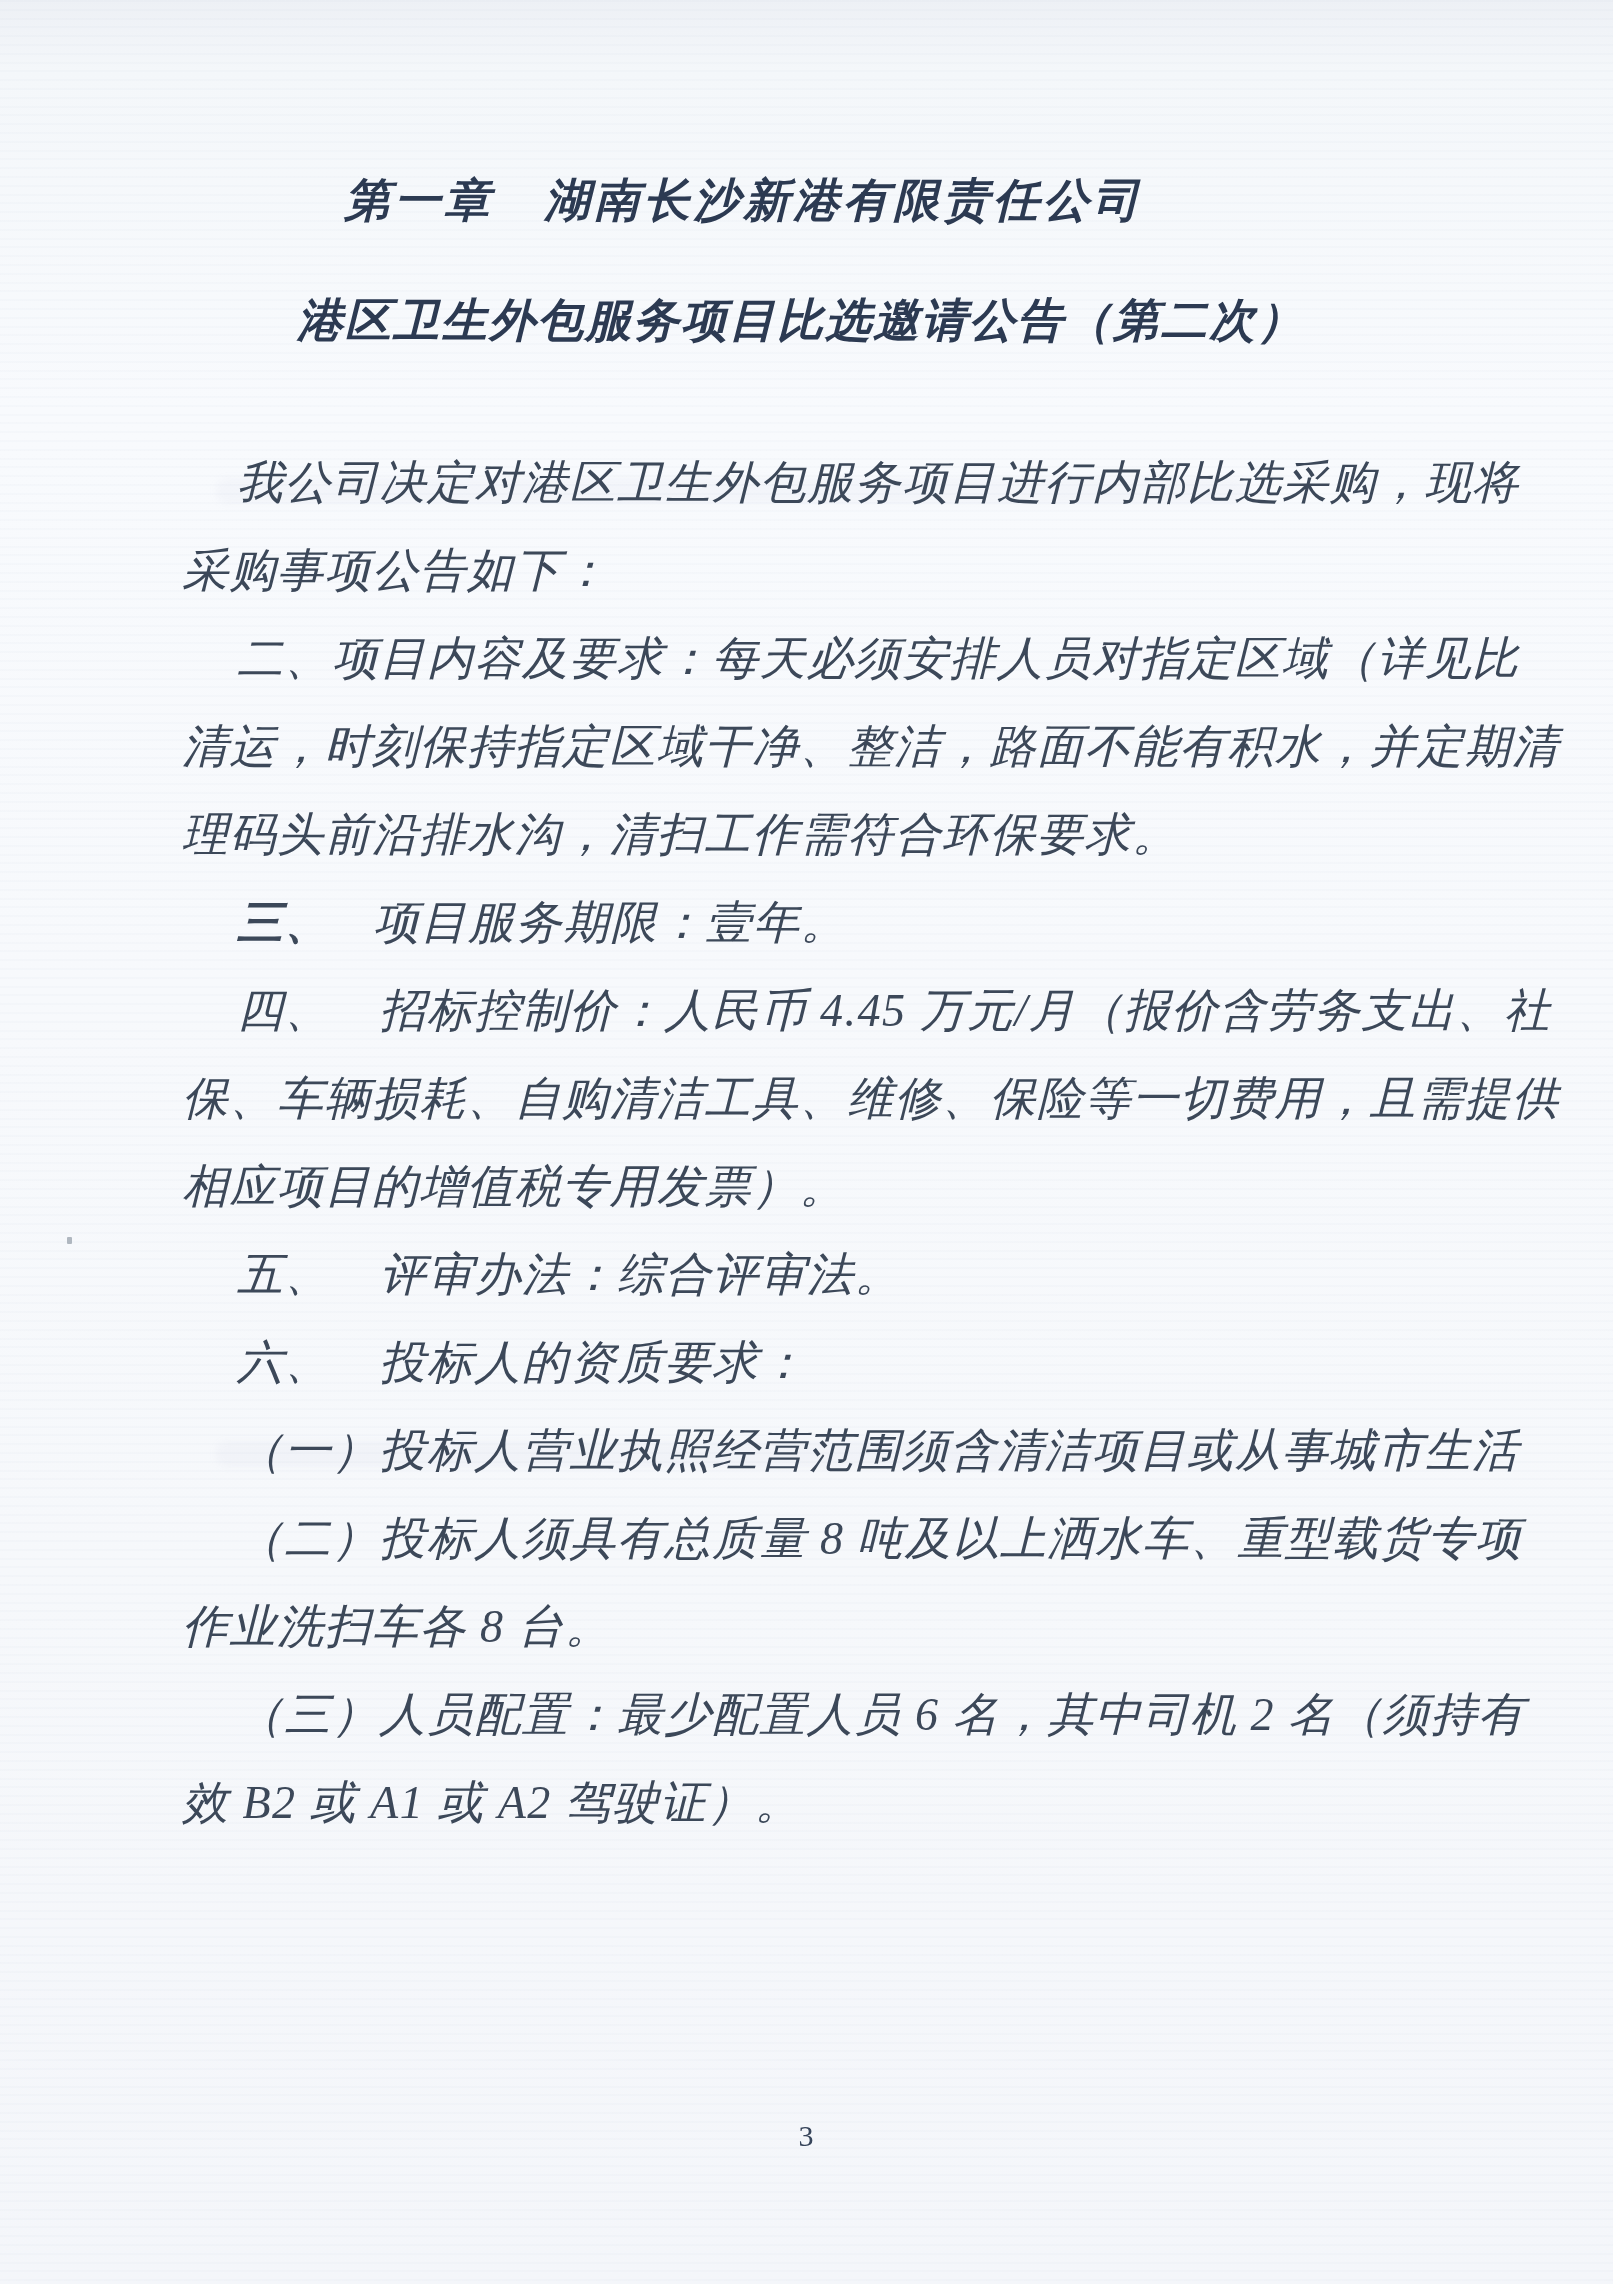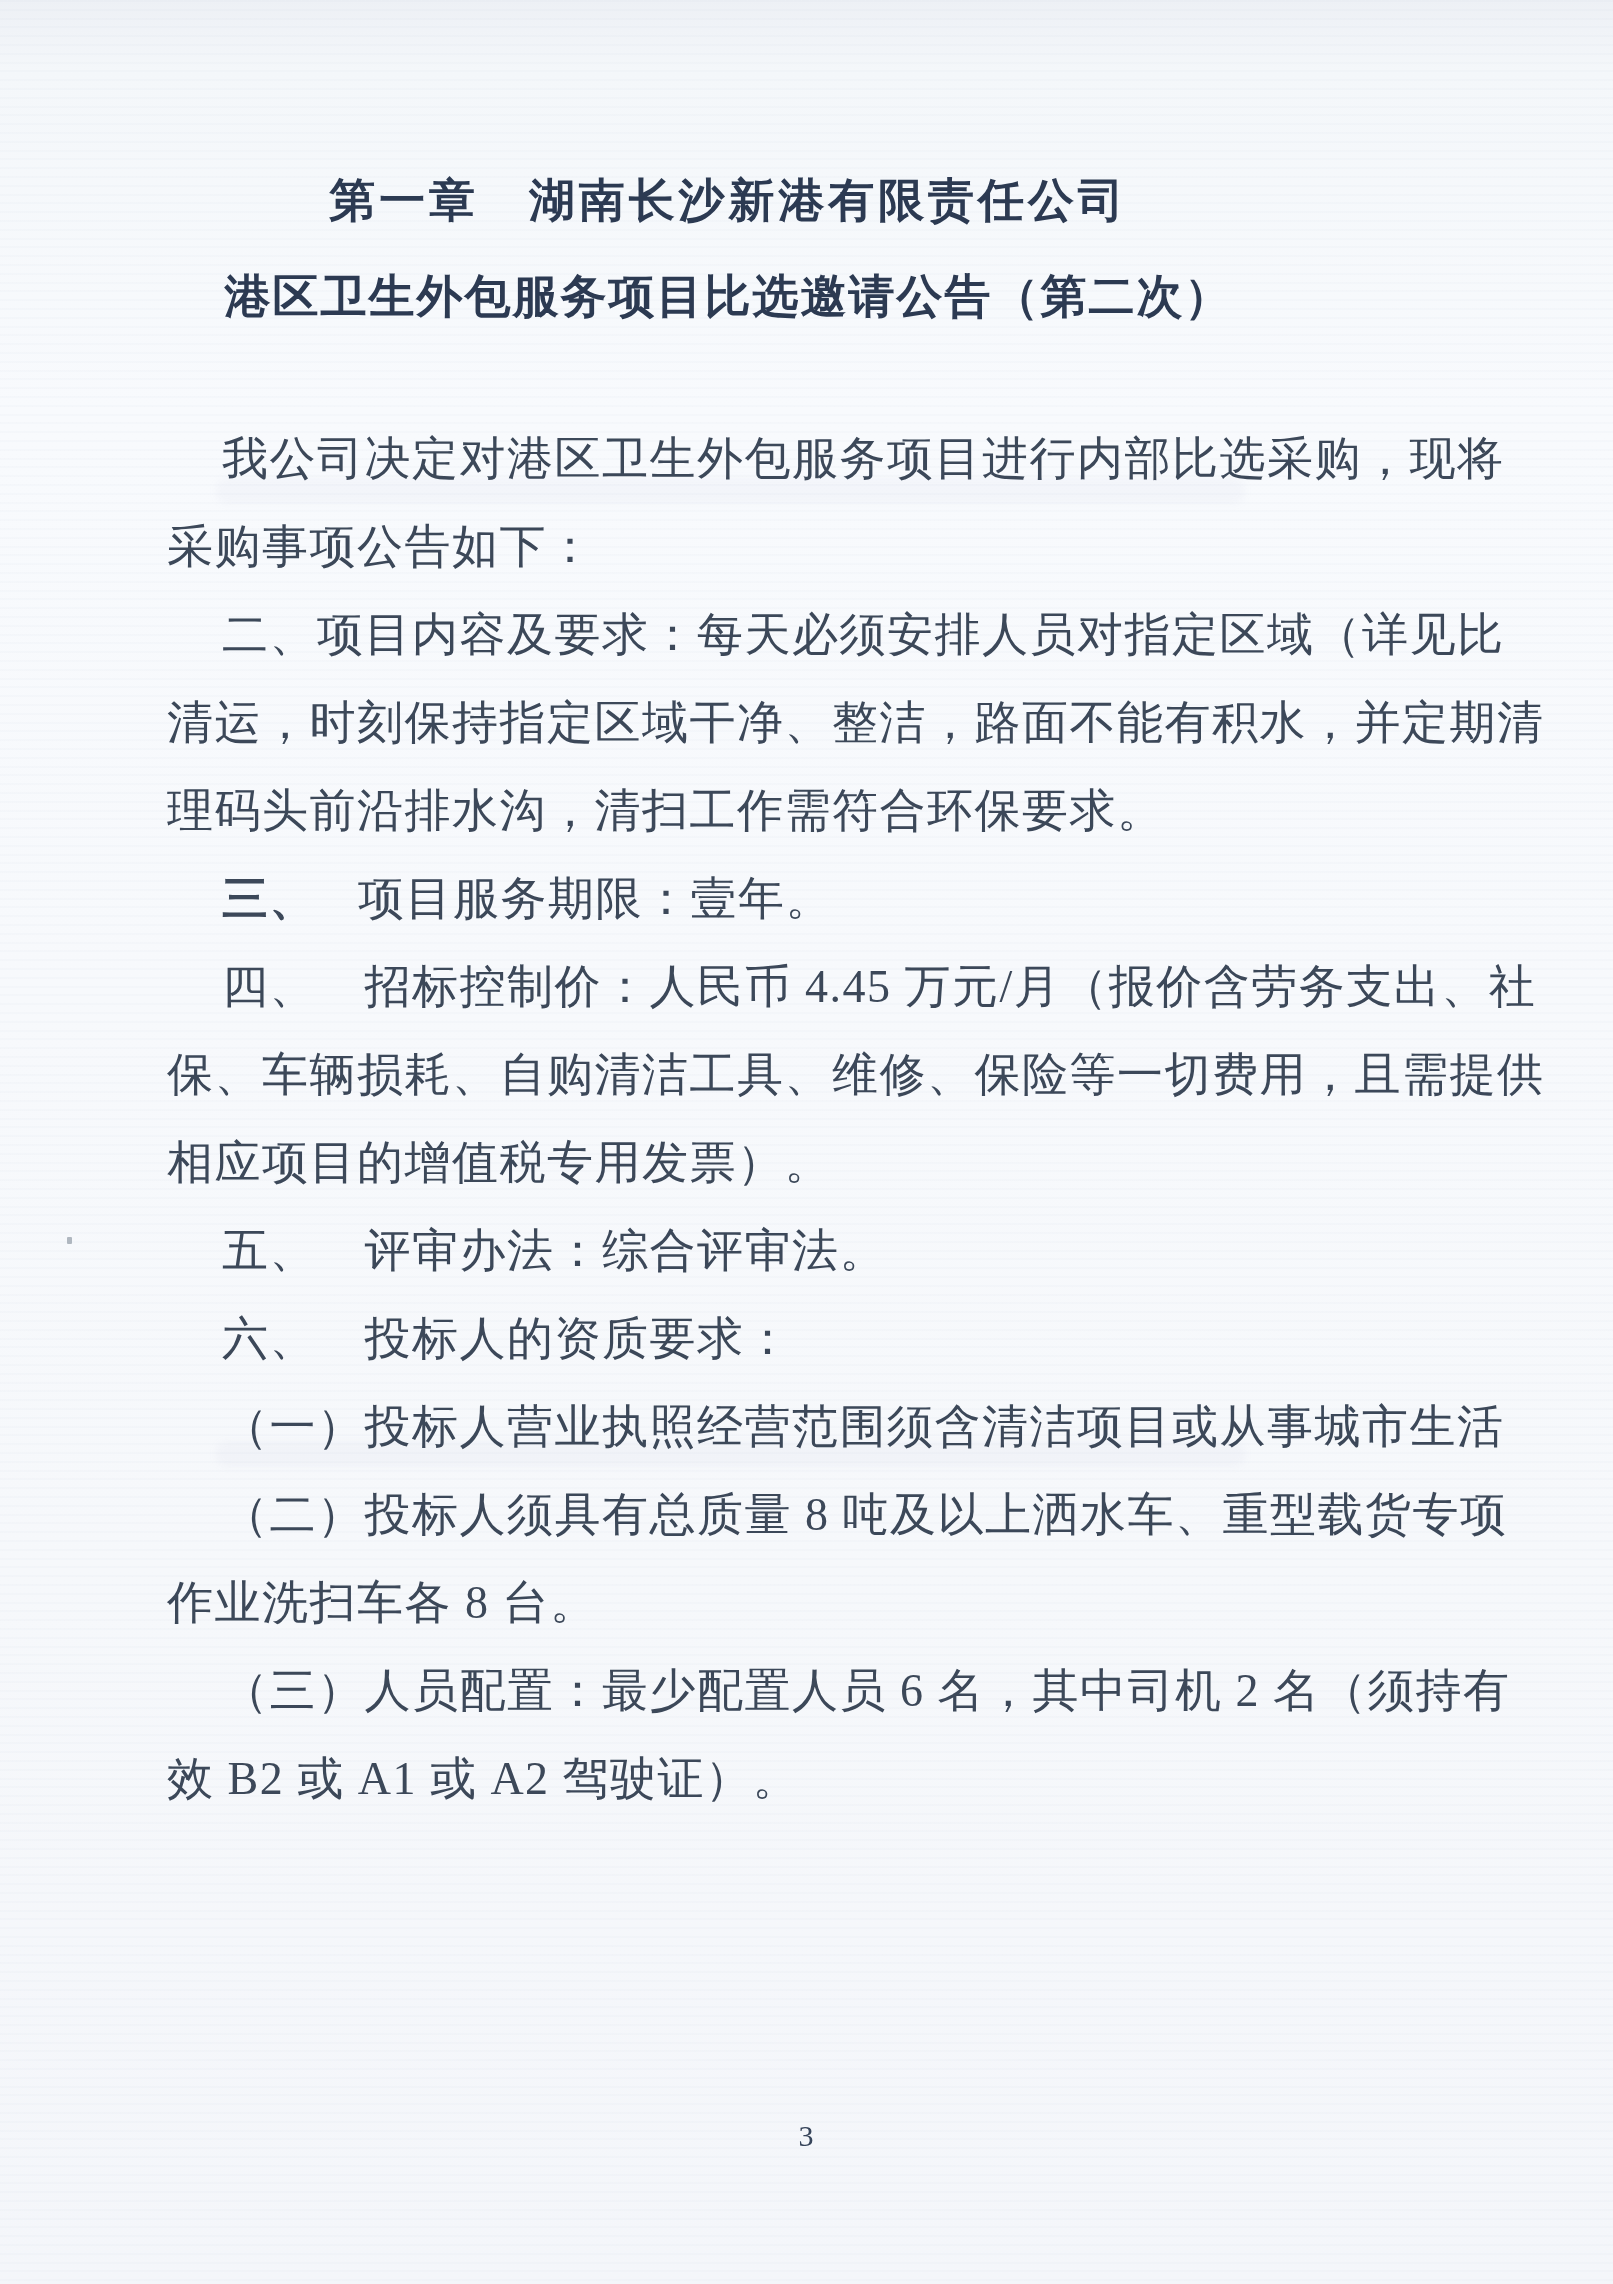--- a/index.html
+++ b/index.html
@@ -15,26 +15,27 @@
     background:repeating-linear-gradient(180deg,
       rgba(130,150,180,0.03) 0px, rgba(130,150,180,0.03) 2px,
       rgba(255,255,255,0) 2px, rgba(255,255,255,0) 8.8px);
   }
   .ghost-streak{
     position:absolute;left:216px;width:1029px;height:25.5px;
     background:rgba(150,165,190,0.05);filter:blur(3.9px);border-radius:11.8px;
     pointer-events:none;
   }
   .content{
-    position:absolute;left:167px;top:0;width:1123px;
+    position:absolute;left:182px;top:0;width:1123px;
     color:#3c4859;
+    font-style:italic;
   }
   .title{text-align:center;font-weight:700;color:#2c3a52;}
   .title-line1{padding-top:169px;font-size:46px;line-height:64px;letter-spacing:3.9px;}
-  .title-line2{margin-top:32px;font-size:46px;line-height:64px;letter-spacing:2px;}
+  .title-line2{margin-top:56px;font-size:46px;line-height:64px;letter-spacing:2px;text-align:right;}
   .body{margin-top:86px;}
   .line{
     height:88px;line-height:88px;font-size:46px;letter-spacing:1.5px;
     white-space:nowrap;color:#3c4859;
   }
   .indent{padding-left:55px;}
   .num{font-weight:700;margin-right:41px;}
   .page-number{
     position:absolute;top:2119px;left:0;width:1613px;
     text-align:center;font-size:30px;color:#36445a;letter-spacing:1px;

